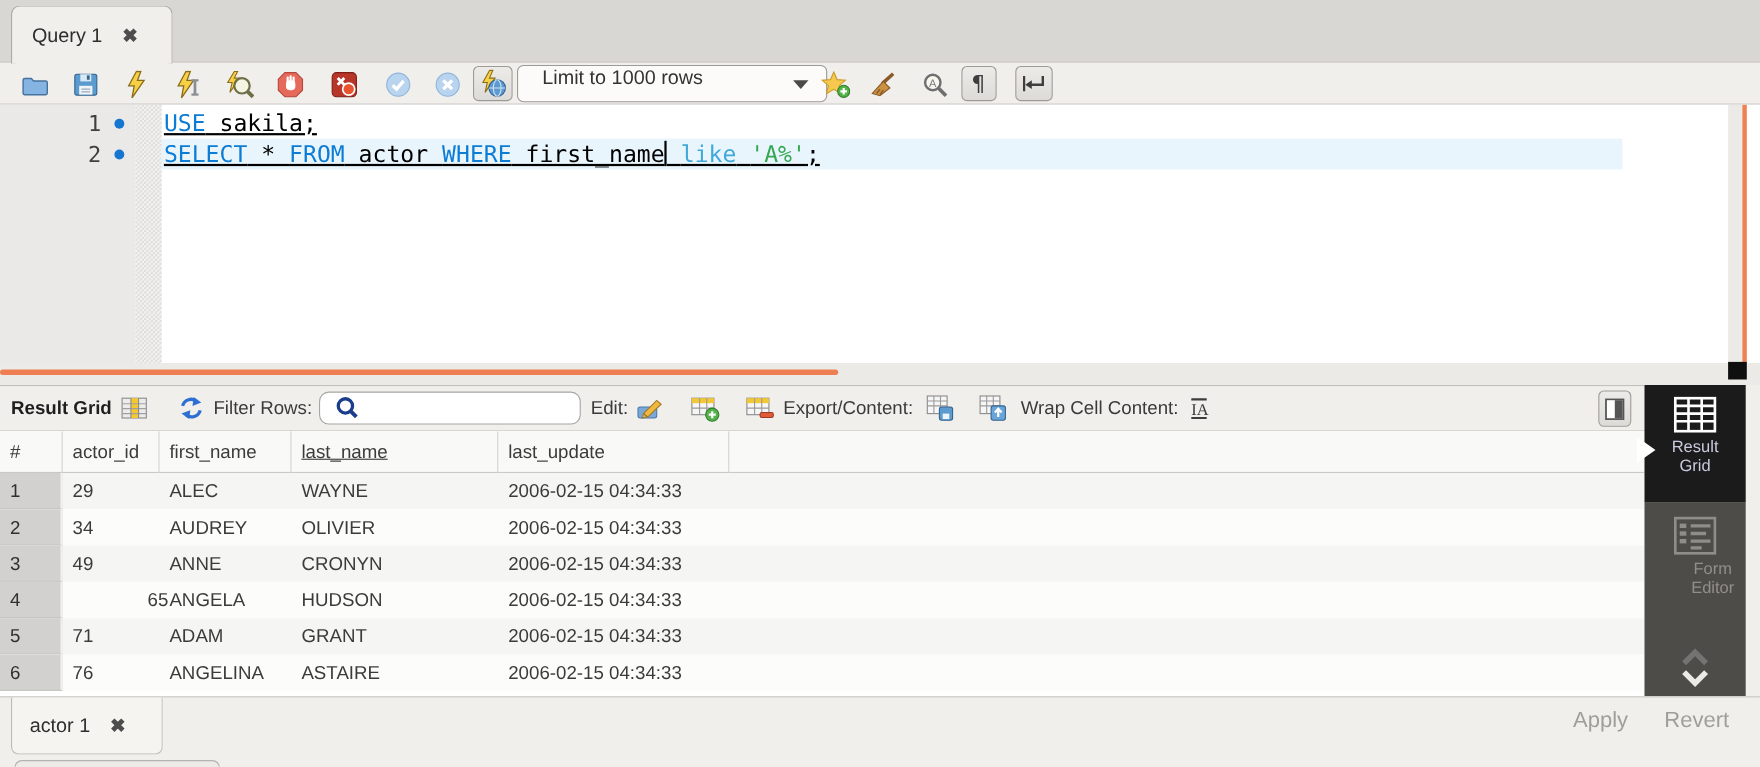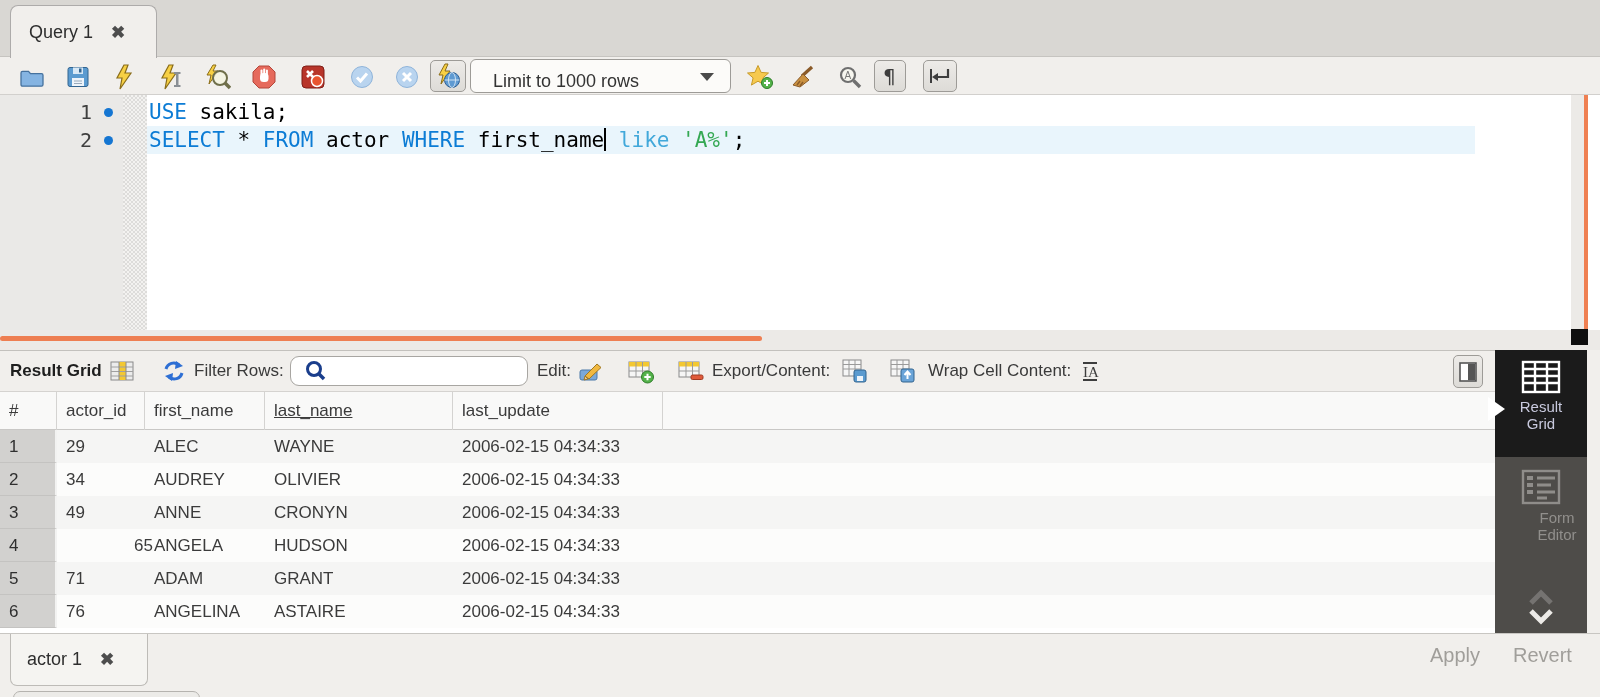--- a/index.html
+++ b/index.html
@@ -12,37 +12,37 @@
   #query-tab { left:10px; top:5px; width:147px; height:53px; background:#f1efec;
                border:1px solid #adabaa; border-bottom:none; border-radius:8px 8px 0 0;
                display:flex; align-items:center; z-index:3; }
   #query-tab .lbl { margin-left:18px; font-size:18px; color:#2e2e2e; }
   .close-x { font-size:17px; color:#4d4d4d; font-weight:bold; margin-left:18px; cursor:default; }
 
   
   #toolbar { left:0; top:57px; width:1600px; height:38px; background:#f1efec; border-bottom:1px solid #d2d0cd; z-index:2; }
   .tbtn { position:absolute; top:6px; width:27px; height:27px; display:flex; align-items:center; justify-content:center; }
   .framed { border:1px solid #9d9b97; border-radius:5px; background:linear-gradient(#edebe8,#dddbd7); }
-  #limit-dd { left:470px; top:2px; width:261px; height:34px; background:#fcfbf9; border:1px solid #9d9b97;
-              border-radius:6px; display:flex; align-items:flex-end; }
+  #limit-dd { left:470px; top:2px; width:282px; height:34px; background:#fcfbf9; border:1px solid #9d9b97;
+              border-radius:6px; display:flex; align-items:flex-start; }
   #limit-dd span { margin-left:22px; font-size:18px; color:#333; }
   .caret-down { width:0; height:0; border-left:7px solid transparent; border-right:7px solid transparent;
                 border-top:8px solid #4a4a4a; position:absolute; right:16px; top:13px; }
 
   
   #editor { left:0; top:95px; width:1600px; height:235px; background:#ffffff; }
   #gutter { left:0; top:0; width:123px; height:235px; background:#eae9e7; }
   .gut-line { position:relative; height:28px; line-height:28px; }
   .gut-num { position:absolute; right:31px; font-family:"DejaVu Sans Mono",monospace; font-size:20px; color:#3f3f3f; }
   .gut-dot { position:absolute; left:104px; top:10px; width:9px; height:9px; border-radius:50%; background:var(--dot); }
   #dotstrip { left:123px; top:0; width:24px; height:235px; background-color:#f3f2f0;
       background-image:linear-gradient(45deg,#dddcda 25%,transparent 25%,transparent 75%,#dddcda 75%),
                        linear-gradient(45deg,#dddcda 25%,transparent 25%,transparent 75%,#dddcda 75%);
       background-size:4px 4px; background-position:0 0,2px 2px; }
-  #code { left:147px; top:0; width:1328px; height:235px; padding-top:3px; }
+  #code { left:147px; top:0; width:1328px; height:235px; padding-top:3px;text-decoration:underline; }
   .code-line { height:28px; line-height:28px; font-family:"DejaVu Sans Mono",monospace; font-size:21px;
                white-space:pre; padding-left:2px; color:#000; }
   .code-line.current { background:#e9f5fc; }
   #gutter { padding-top:3px; }
   .tk-kw  { color:var(--kw); }
   .tk-kw2 { color:var(--kw2); }
   .tk-str { color:var(--str); }
   .tk-pl  { color:#000; }
   .caret-bar { display:inline-block; width:0; height:23px; border-left:2px solid #000; vertical-align:-4px; }
   #vscroll-track { left:1571px; top:95px; width:15px; height:250px; background:#eceae7; }

